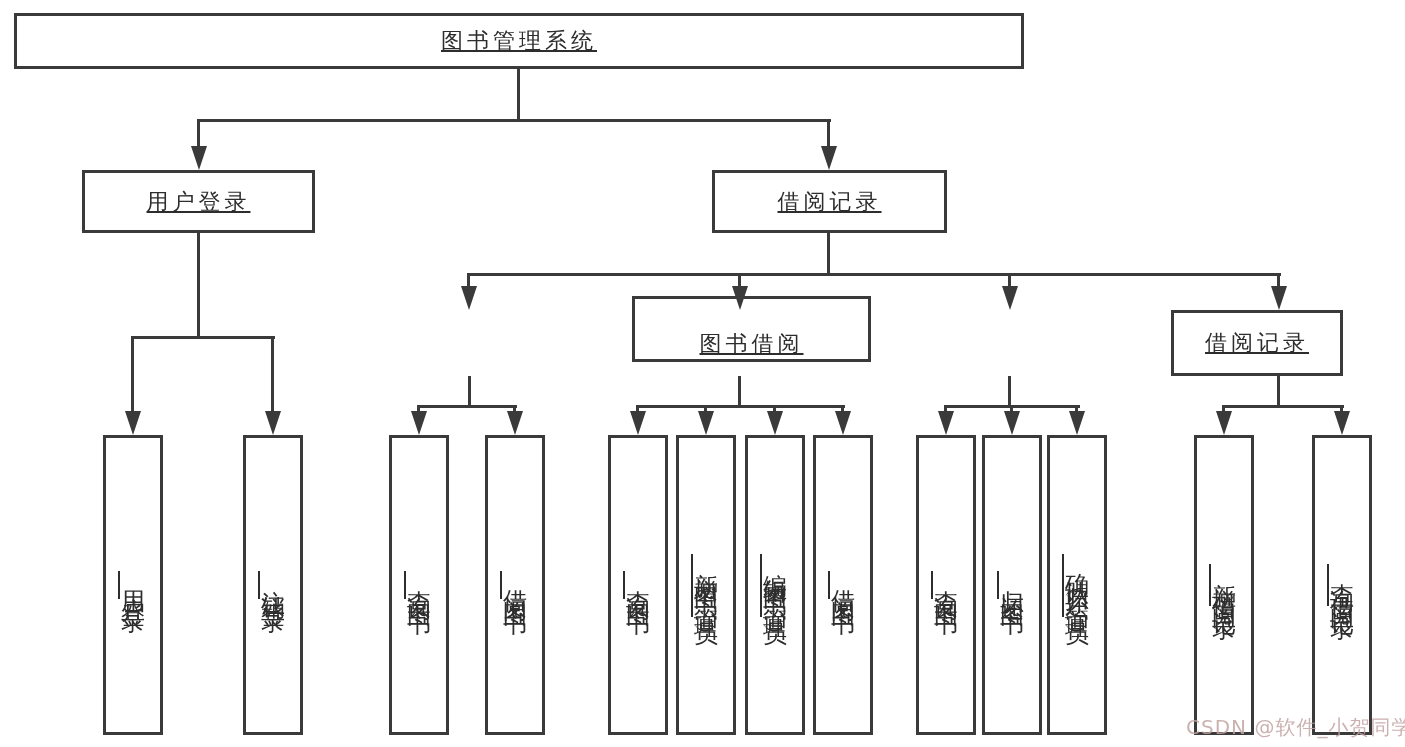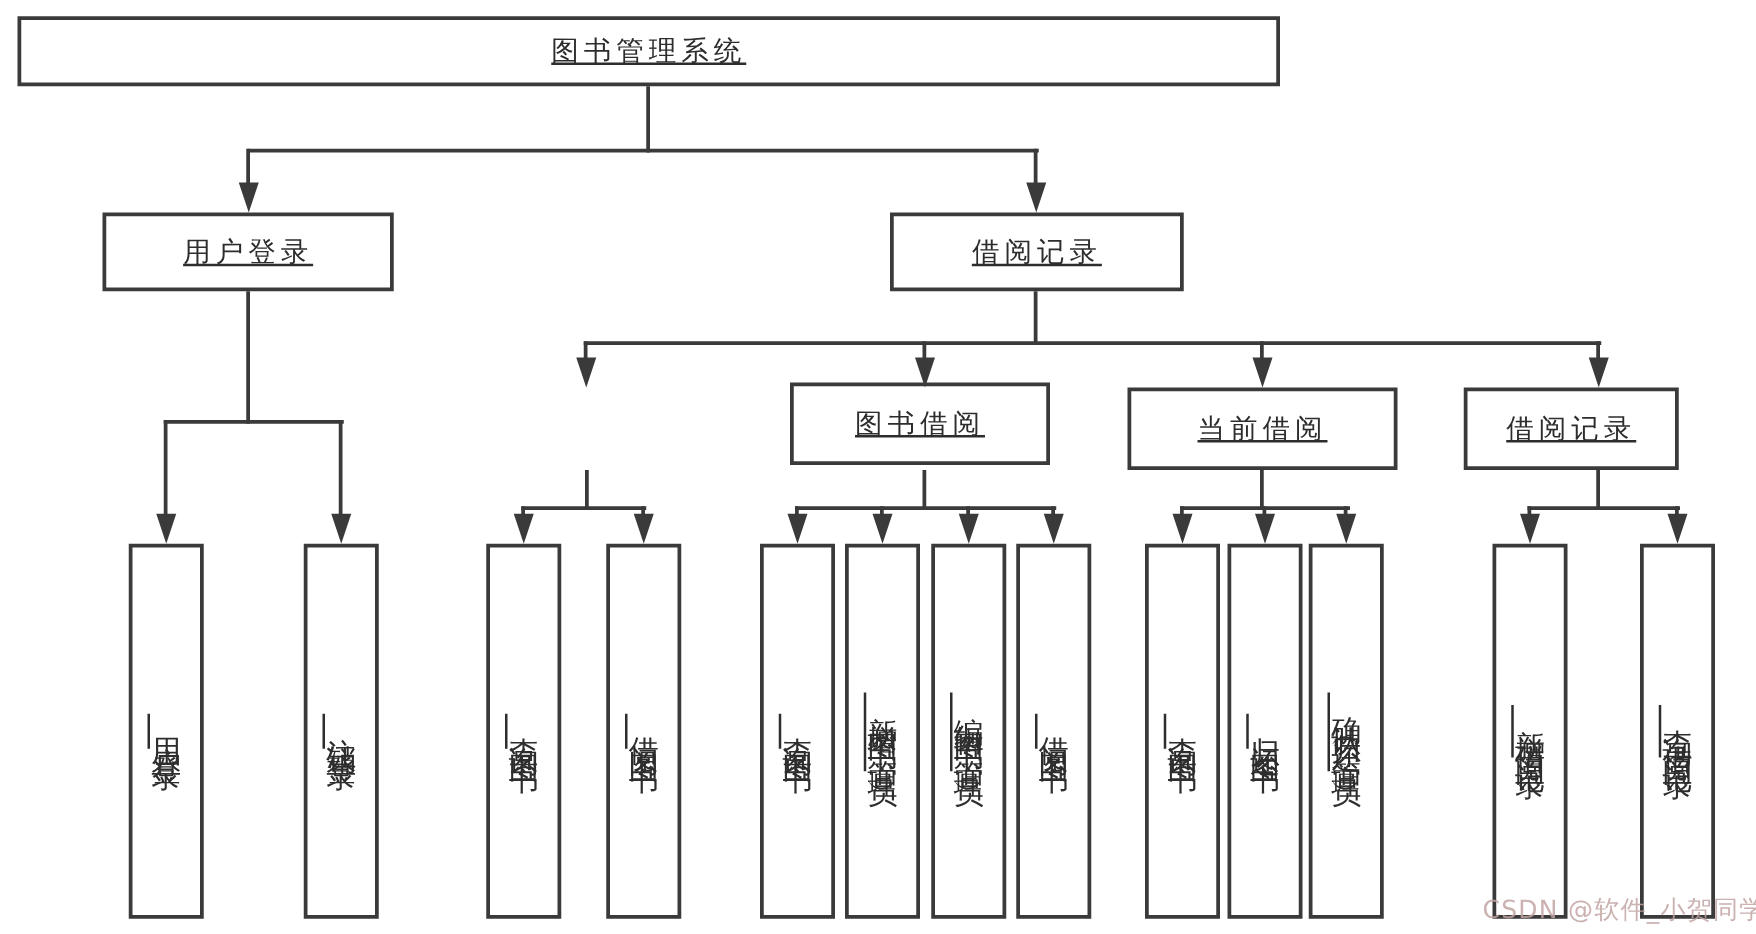--- a/index.html
+++ b/index.html
@@ -48,27 +48,24 @@
 
   <div class="box hbox" style="left:82px;top:170px;width:233px;height:63px;">
     <span>用户登录</span>
   </div>
 
   <div class="box hbox" style="left:712px;top:170px;width:235px;height:63px;">
     <span>借阅记录</span>
   </div>
 
 
-  <div class="box hbox" style="left:632px;top:306px;width:208px;height:66px;">
+  <div class="box hbox" style="left:632px;top:296px;width:239px;height:66px;align-items:flex-end;">
     <span>图书借阅</span>
   </div>
 
-  <div class="box hbox" style="left:902px;top:310px;width:216px;height:66px;">
-    <span>当前借阅</span>
-  </div>
 
   <div class="box hbox" style="left:1171px;top:310px;width:172px;height:66px;">
     <span>借阅记录</span>
   </div>
 
   <div class="box leaf" style="left:103px;top:435px;">
     <span>用户登录</span>
   </div>
   <div class="box leaf" style="left:243px;top:435px;">
     <span>注销登录</span>

